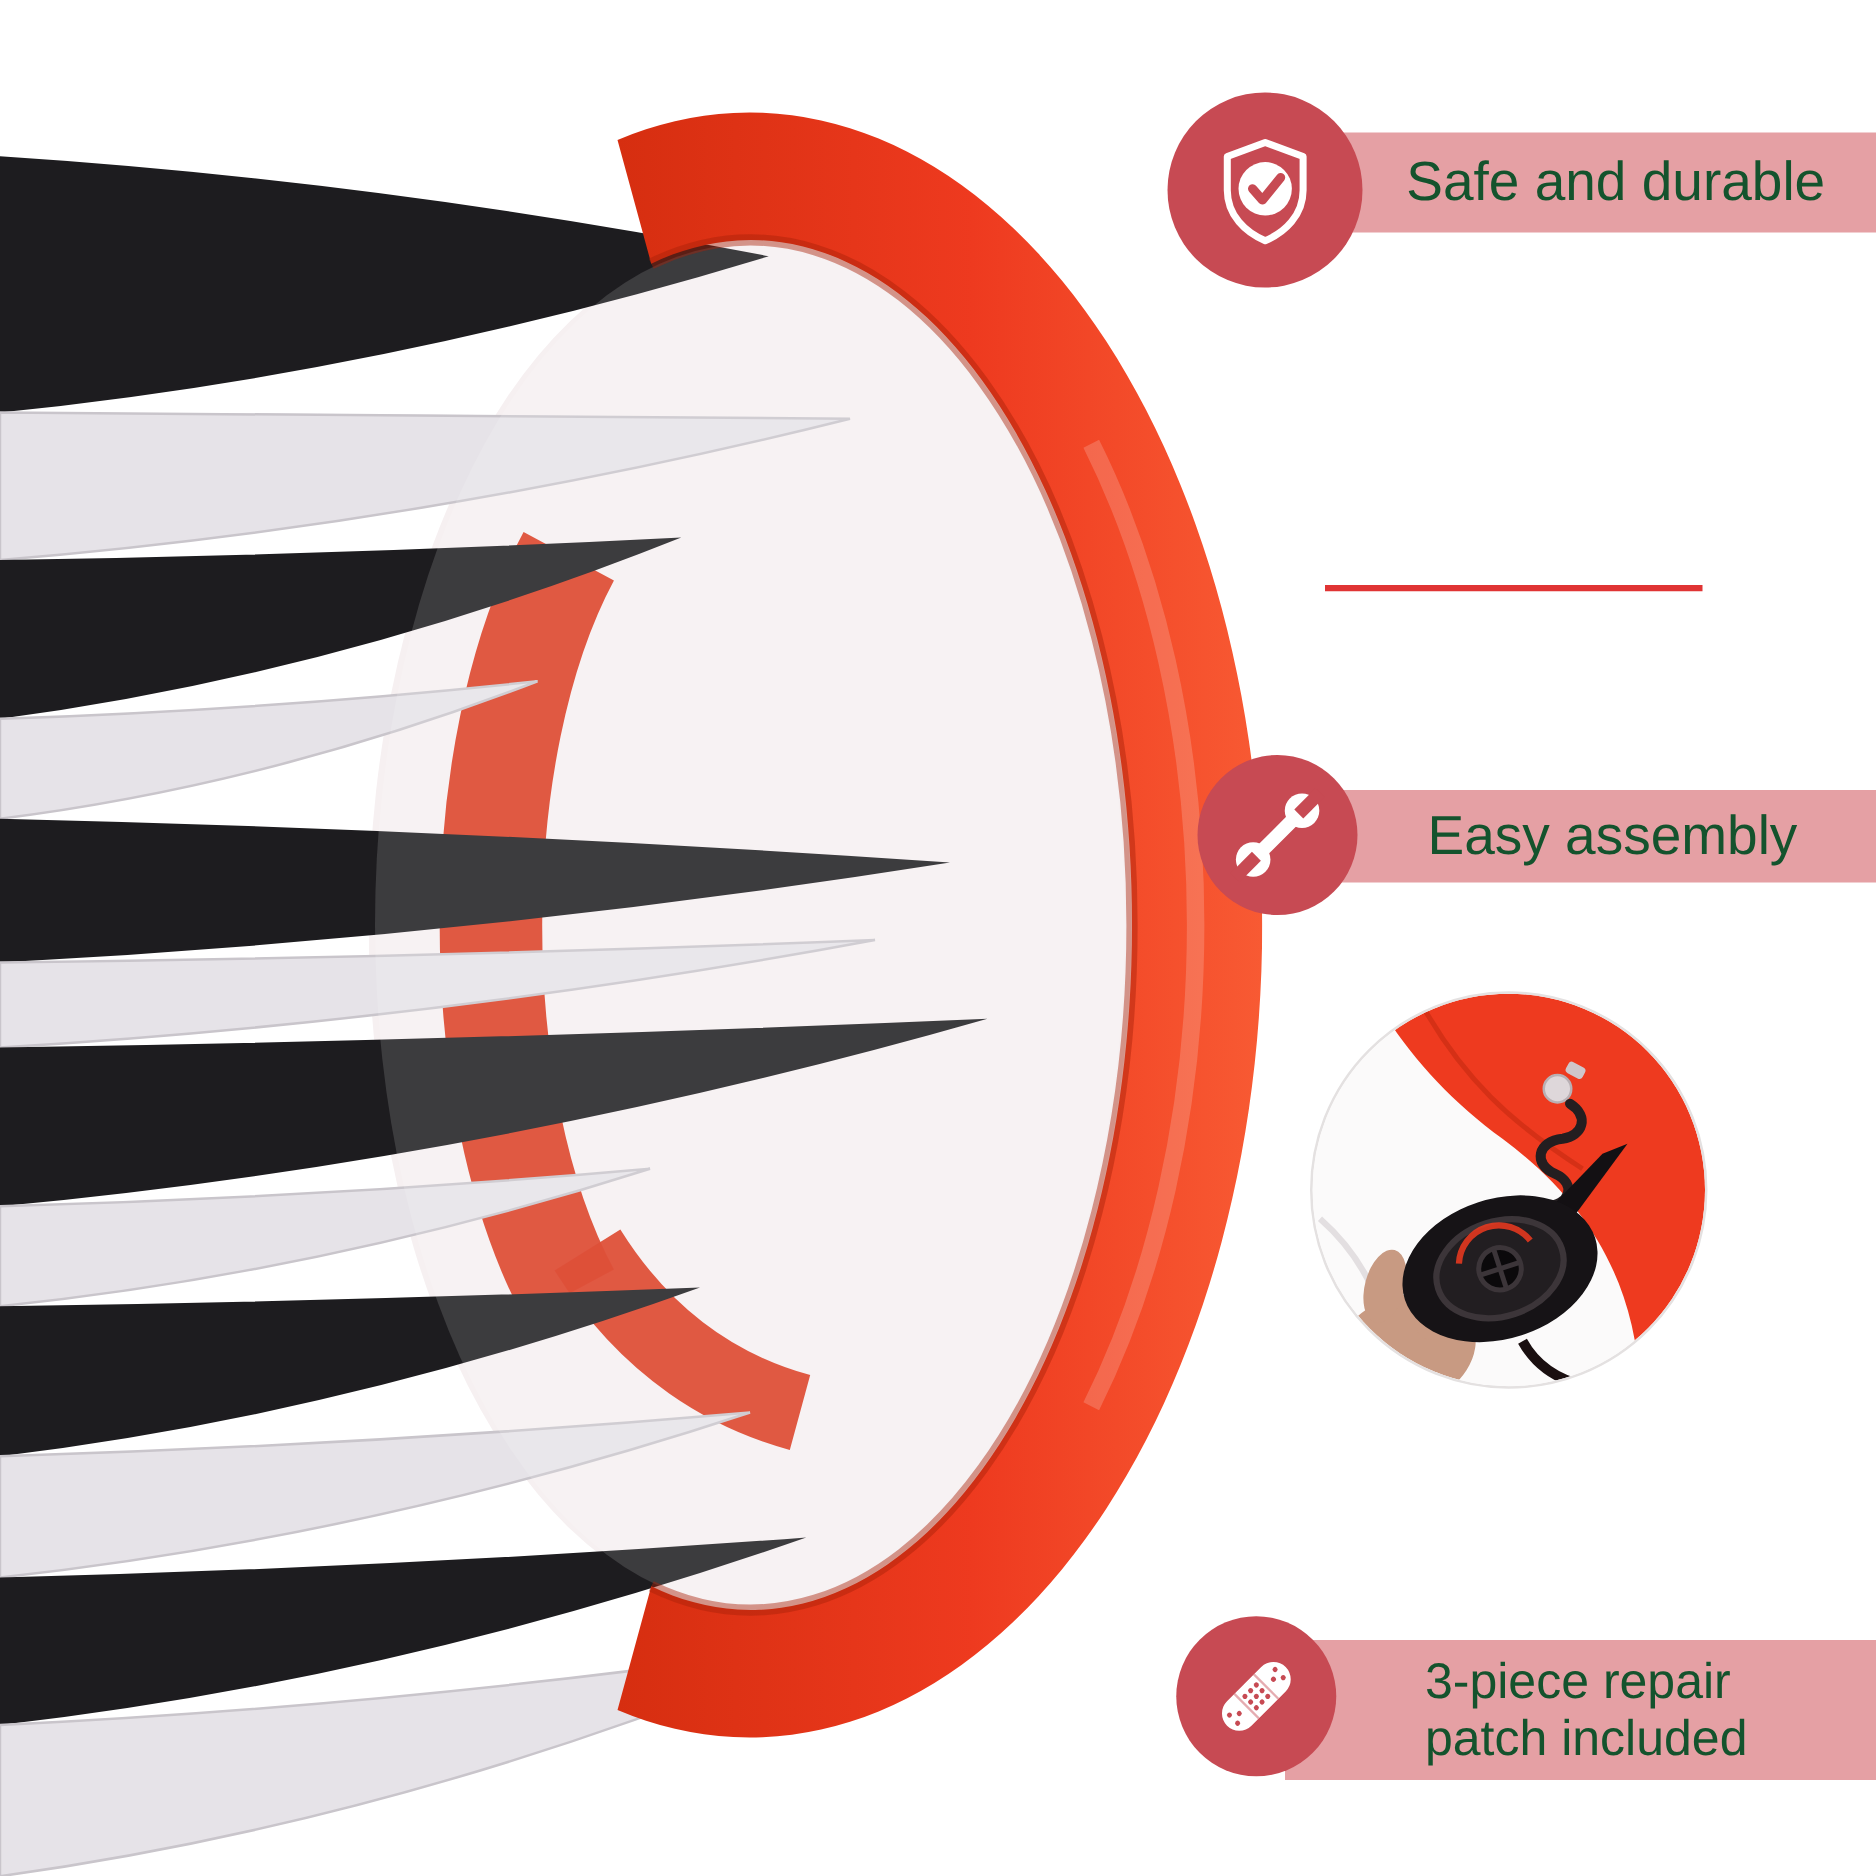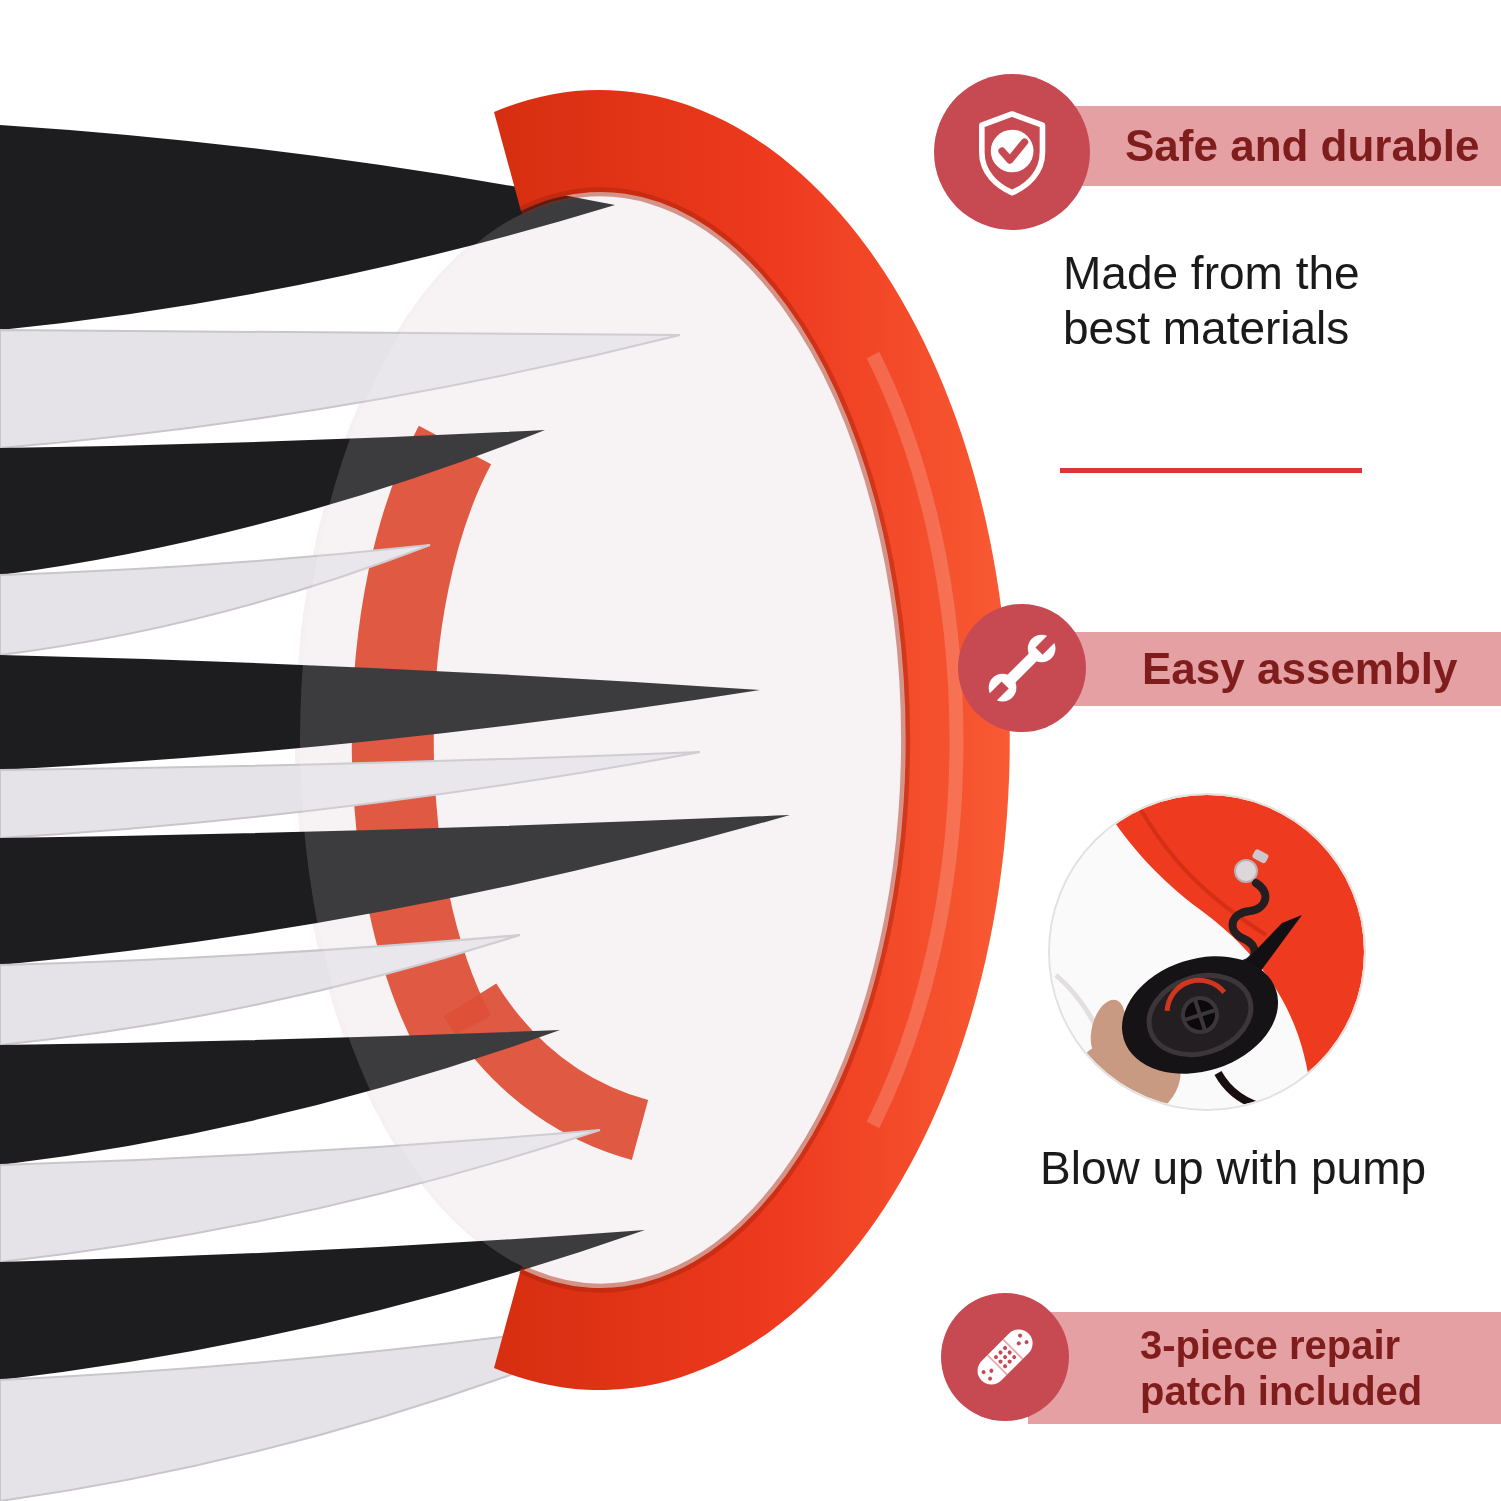--- a/index.html
+++ b/index.html
@@ -22,21 +22,21 @@
   .ring-fill{fill:url(#ringGrad);}
   .ring-inner-shade{stroke:#a82208;stroke-width:9;fill:none;opacity:.45;}
   .ring-highlight{stroke:#ffffff;stroke-width:14;fill:none;opacity:.18;}
 
   
   .banner{
     position:absolute;right:0;background:var(--banner-pink);
     display:flex;flex-direction:column;justify-content:center;
   }
   .banner-label{
-    font-weight:700;color:#7f1d1d;
+    font-weight:400;color:#14532d;
   }
   .icon-circle{
     position:absolute;border-radius:50%;
     background:var(--accent-red);
     display:flex;align-items:center;justify-content:center;
     z-index:5;
   }
   .icon-circle svg{width:72%;height:72%;}
   .txt{position:absolute;color:#1a1a1a;}
   .txt .line{display:block;}
@@ -92,24 +92,20 @@
     <span class="banner-label" style="font-size:44px;">Safe and durable</span>
   </div>
   <div class="icon-circle" style="left:934px;top:74px;width:156px;height:156px;">
     <svg viewBox="-50 -50 100 100">
       <path d="M 0 -34 L 27 -24 V 0 C 27 18 14 30 0 36 C -14 30 -27 18 -27 0 V -24 Z" fill="none" stroke="#ffffff" stroke-width="5" stroke-linejoin="round"></path>
       <circle cx="0" cy="-1" r="19" fill="#ffffff"></circle>
       <path d="M -9 -1 L -2 7 L 11 -9" fill="none" stroke="var(--accent-red)" stroke-width="6.5" stroke-linecap="round" stroke-linejoin="round"></path>
     </svg>
   </div>
 
-  <div class="txt" style="left:1063px;top:246px;font-size:46px;line-height:1.2;">
-    <span class="line">Made from the</span>
-    <span class="line">best materials</span>
-  </div>
 
   <div class="underline-bar" style="left:1060px;top:468px;width:302px;height:5px;"></div>
 
   <div class="banner" style="left:1010px;top:632px;height:74px;padding-left:132px;">
     <span class="banner-label" style="font-size:44px;">Easy assembly</span>
   </div>
   <div class="icon-circle" style="left:958px;top:604px;width:128px;height:128px;">
     <svg viewBox="-50 -50 100 100">
       <g transform="rotate(45)">
         <rect x="-6" y="-26" width="12" height="52" rx="5" fill="#ffffff"></rect>
@@ -159,21 +155,20 @@
           <line x1="134" y1="220" x2="166" y2="220" stroke="#3c3539" stroke-width="4"></line>
           <path d="M 120 206 A 32 32 0 0 1 180 206" stroke="var(--product-red)" stroke-width="5" fill="none" opacity="0.85"></path>
         </g>
 
         <path d="M 168 278 C 190 318 240 322 286 312" stroke="#1a0f10" stroke-width="8" fill="none"></path>
       </g>
     </svg>
   </div>
 
   <div class="txt" style="left:1040px;top:1140px;font-size:46px;line-height:1.25;">
-    <span class="line">Blow up with pump</span>
   </div>
 
   <div class="banner" style="left:1028px;top:1312px;height:112px;padding-left:112px;">
     <span class="banner-label" style="font-size:40px;line-height:1.15;">3-piece repair</span>
     <span class="banner-label" style="font-size:40px;line-height:1.15;">patch included</span>
   </div>
   <div class="icon-circle" style="left:941px;top:1293px;width:128px;height:128px;">
     <svg viewBox="-50 -50 100 100">
       <g transform="rotate(-45)">
         <rect x="-36" y="-15" width="72" height="30" rx="15" fill="#ffffff"></rect>

